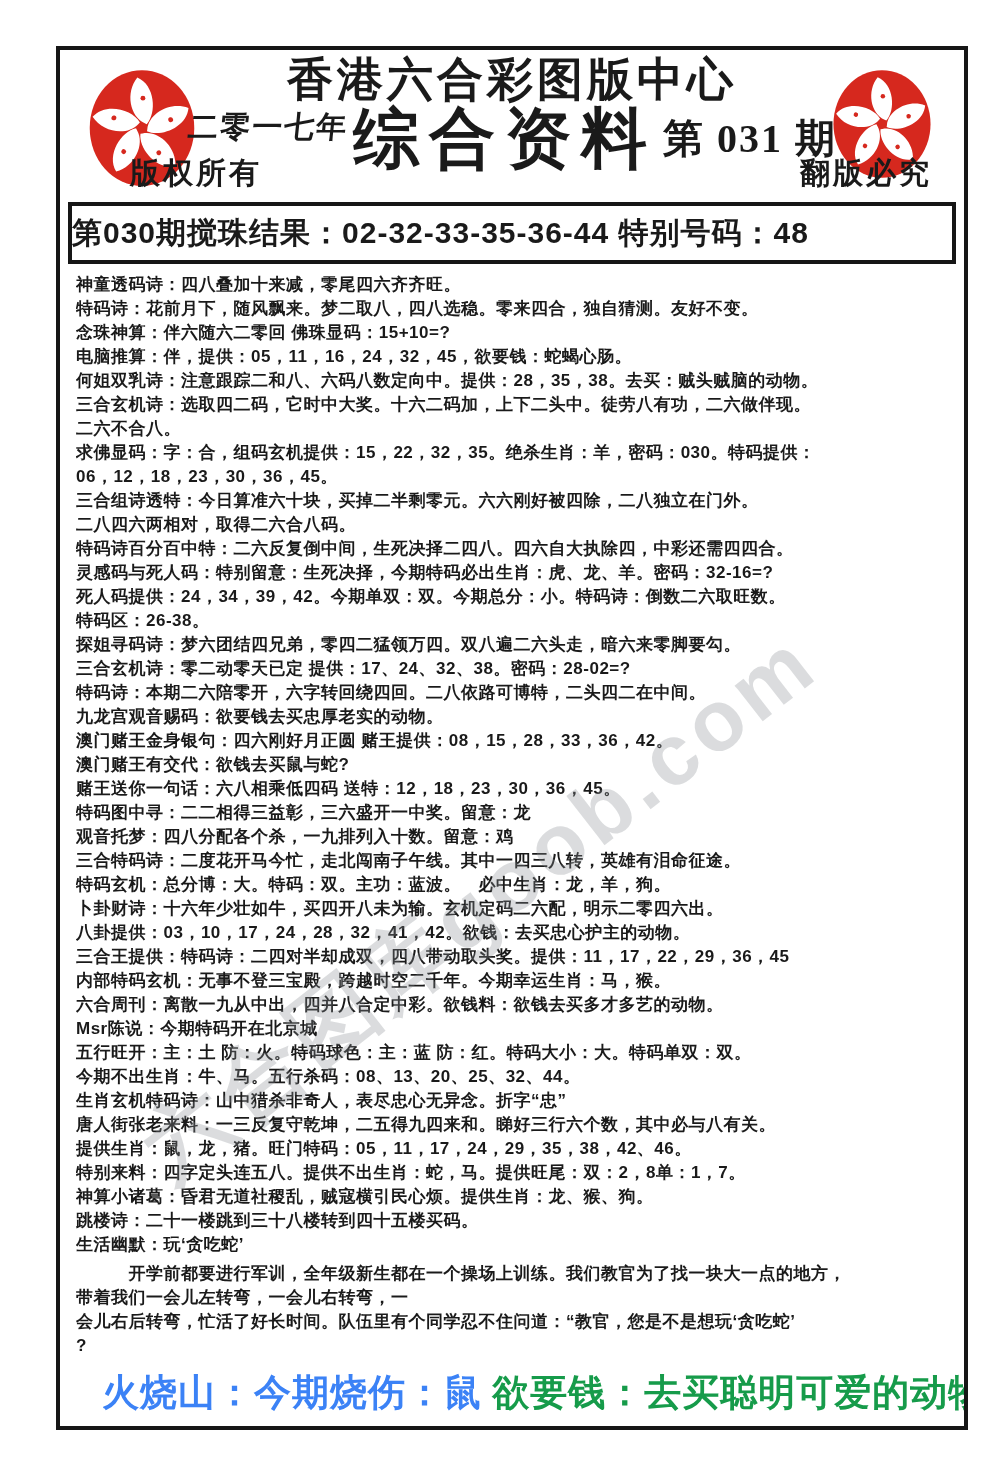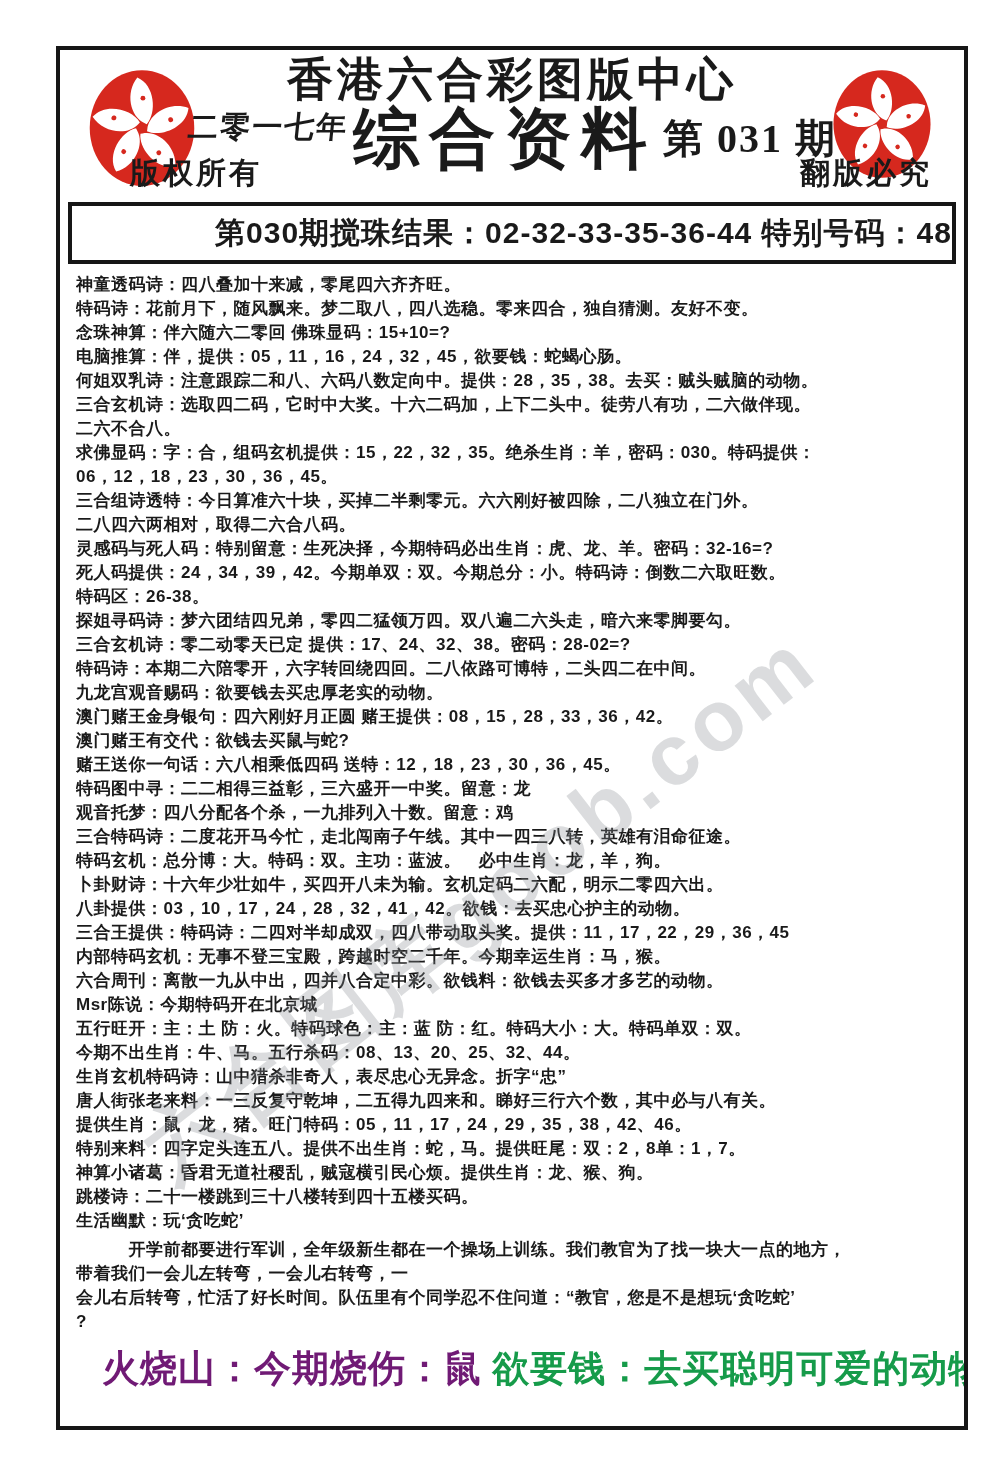--- a/index.html
+++ b/index.html
@@ -26,21 +26,21 @@
   .year{font-size:30px;padding-bottom:26px;transform:skewX(-6deg);letter-spacing:2px;}
   .subtitle{font-size:66px;line-height:70px;letter-spacing:10px;margin:0 6px;}
   .issue{font-size:40px;padding-bottom:8px;letter-spacing:2px;}
   .copyright{position:absolute;bottom:6px;font-size:30px;font-weight:bold;
     font-family:"Liberation Serif","DejaVu Serif",serif;letter-spacing:3px;margin-left:48px;}
   .copyright.left{left:22px;}
   .copyright.right{right:32px;}
   
   .result-box{
     margin:2px 8px 0 8px;border:4px solid #161616;box-sizing:border-box;
-    font-size:30px;font-weight:bold;text-align:right;padding:7px 0 6px 0;
+    font-size:30px;font-weight:bold;text-align:left;padding:7px 0 6px 0;
     letter-spacing:1px;white-space:nowrap;
   }
   
   .main-box{position:relative;padding:9px 12px 0 16px;z-index:1;}
   .bline{
     font-size:17px;font-weight:600;line-height:24px;height:24px;
     white-space:nowrap;overflow:hidden;letter-spacing:0.5px;
   }
   .watermark{
     position:absolute;left:130px;top:1040px;z-index:3;pointer-events:none;
@@ -163,20 +163,21 @@
         <div class="bline">特码诗：花前月下，随风飘来。梦二取八，四八选稳。零来四合，独自猜测。友好不变。</div>
         <div class="bline">念珠神算：伴六随六二零回 佛珠显码：15+10=?</div>
         <div class="bline">电脑推算：伴，提供：05，11，16，24，32，45，欲要钱：蛇蝎心肠。</div>
         <div class="bline">何姐双乳诗：注意跟踪二和八、六码八数定向中。提供：28，35，38。去买：贼头贼脑的动物。</div>
         <div class="bline">三合玄机诗：选取四二码，它时中大奖。十六二码加，上下二头中。徒劳八有功，二六做伴现。</div>
         <div class="bline">二六不合八。</div>
         <div class="bline">求佛显码：字：合，组码玄机提供：15，22，32，35。绝杀生肖：羊，密码：030。特码提供：</div>
         <div class="bline">06，12，18，23，30，36，45。</div>
         <div class="bline">三合组诗透特：今日算准六十块，买掉二半剩零元。六六刚好被四除，二八独立在门外。</div>
         <div class="bline">二八四六两相对，取得二六合八码。</div>
+        <div class="bline">特码诗百分百中特：二六反复倒中间，生死决择二四八。四六自大执除四，中彩还需四四合。</div>
         <div class="bline">灵感码与死人码：特别留意：生死决择，今期特码必出生肖：虎、龙、羊。密码：32-16=?</div>
         <div class="bline">死人码提供：24，34，39，42。今期单双：双。今期总分：小。特码诗：倒数二六取旺数。</div>
         <div class="bline">特码区：26-38。</div>
         <div class="bline">探姐寻码诗：梦六团结四兄弟，零四二猛领万四。双八遍二六头走，暗六来零脚要勾。</div>
         <div class="bline">三合玄机诗：零二动零天已定 提供：17、24、32、38。密码：28-02=?</div>
         <div class="bline">特码诗：本期二六陪零开，六字转回绕四回。二八依路可博特，二头四二在中间。</div>
         <div class="bline">九龙宫观音赐码：欲要钱去买忠厚老实的动物。</div>
         <div class="bline">澳门赌王金身银句：四六刚好月正圆 赌王提供：08，15，28，33，36，42。</div>
         <div class="bline">澳门赌王有交代：欲钱去买鼠与蛇?</div>
         <div class="bline">赌王送你一句话：六八相乘低四码 送特：12，18，23，30，36，45。</div>
@@ -199,18 +200,18 @@
         <div class="bline">神算小诸葛：昏君无道社稷乱，贼寇横引民心烦。提供生肖：龙、猴、狗。</div>
         <div class="bline">跳楼诗：二十一楼跳到三十八楼转到四十五楼买码。</div>
         <div class="bline">生活幽默：玩‘贪吃蛇’</div>
         <div class="bline" style="margin-top: 5px;">　　　开学前都要进行军训，全年级新生都在一个操场上训练。我们教官为了找一块大一点的地方，</div>
         <div class="bline">带着我们一会儿左转弯，一会儿右转弯，一</div>
         <div class="bline">会儿右后转弯，忙活了好长时间。队伍里有个同学忍不住问道：“教官，您是不是想玩‘贪吃蛇’</div>
         <div class="bline">?</div>
       </div>
 
     <div class="footer">
-      <span id="footer-red" style="color: #701a75;">火烧山：今期烧伤：鼠 </span><span id="footer-green" style="color: rgb(22, 155, 74);">欲要钱：去买聪明可爱的动物</span>
+      <span id="footer-red" style="color: #3b82f6;">火烧山：今期烧伤：鼠 </span><span id="footer-green" style="color: rgb(22, 155, 74);">欲要钱：去买聪明可爱的动物</span>
     </div>
   </div>
 
   <div class="watermark" id="watermark" style="color: rgb(138, 143, 148);">六合图库goob.com</div>
 </div>
 
 </body></html>

